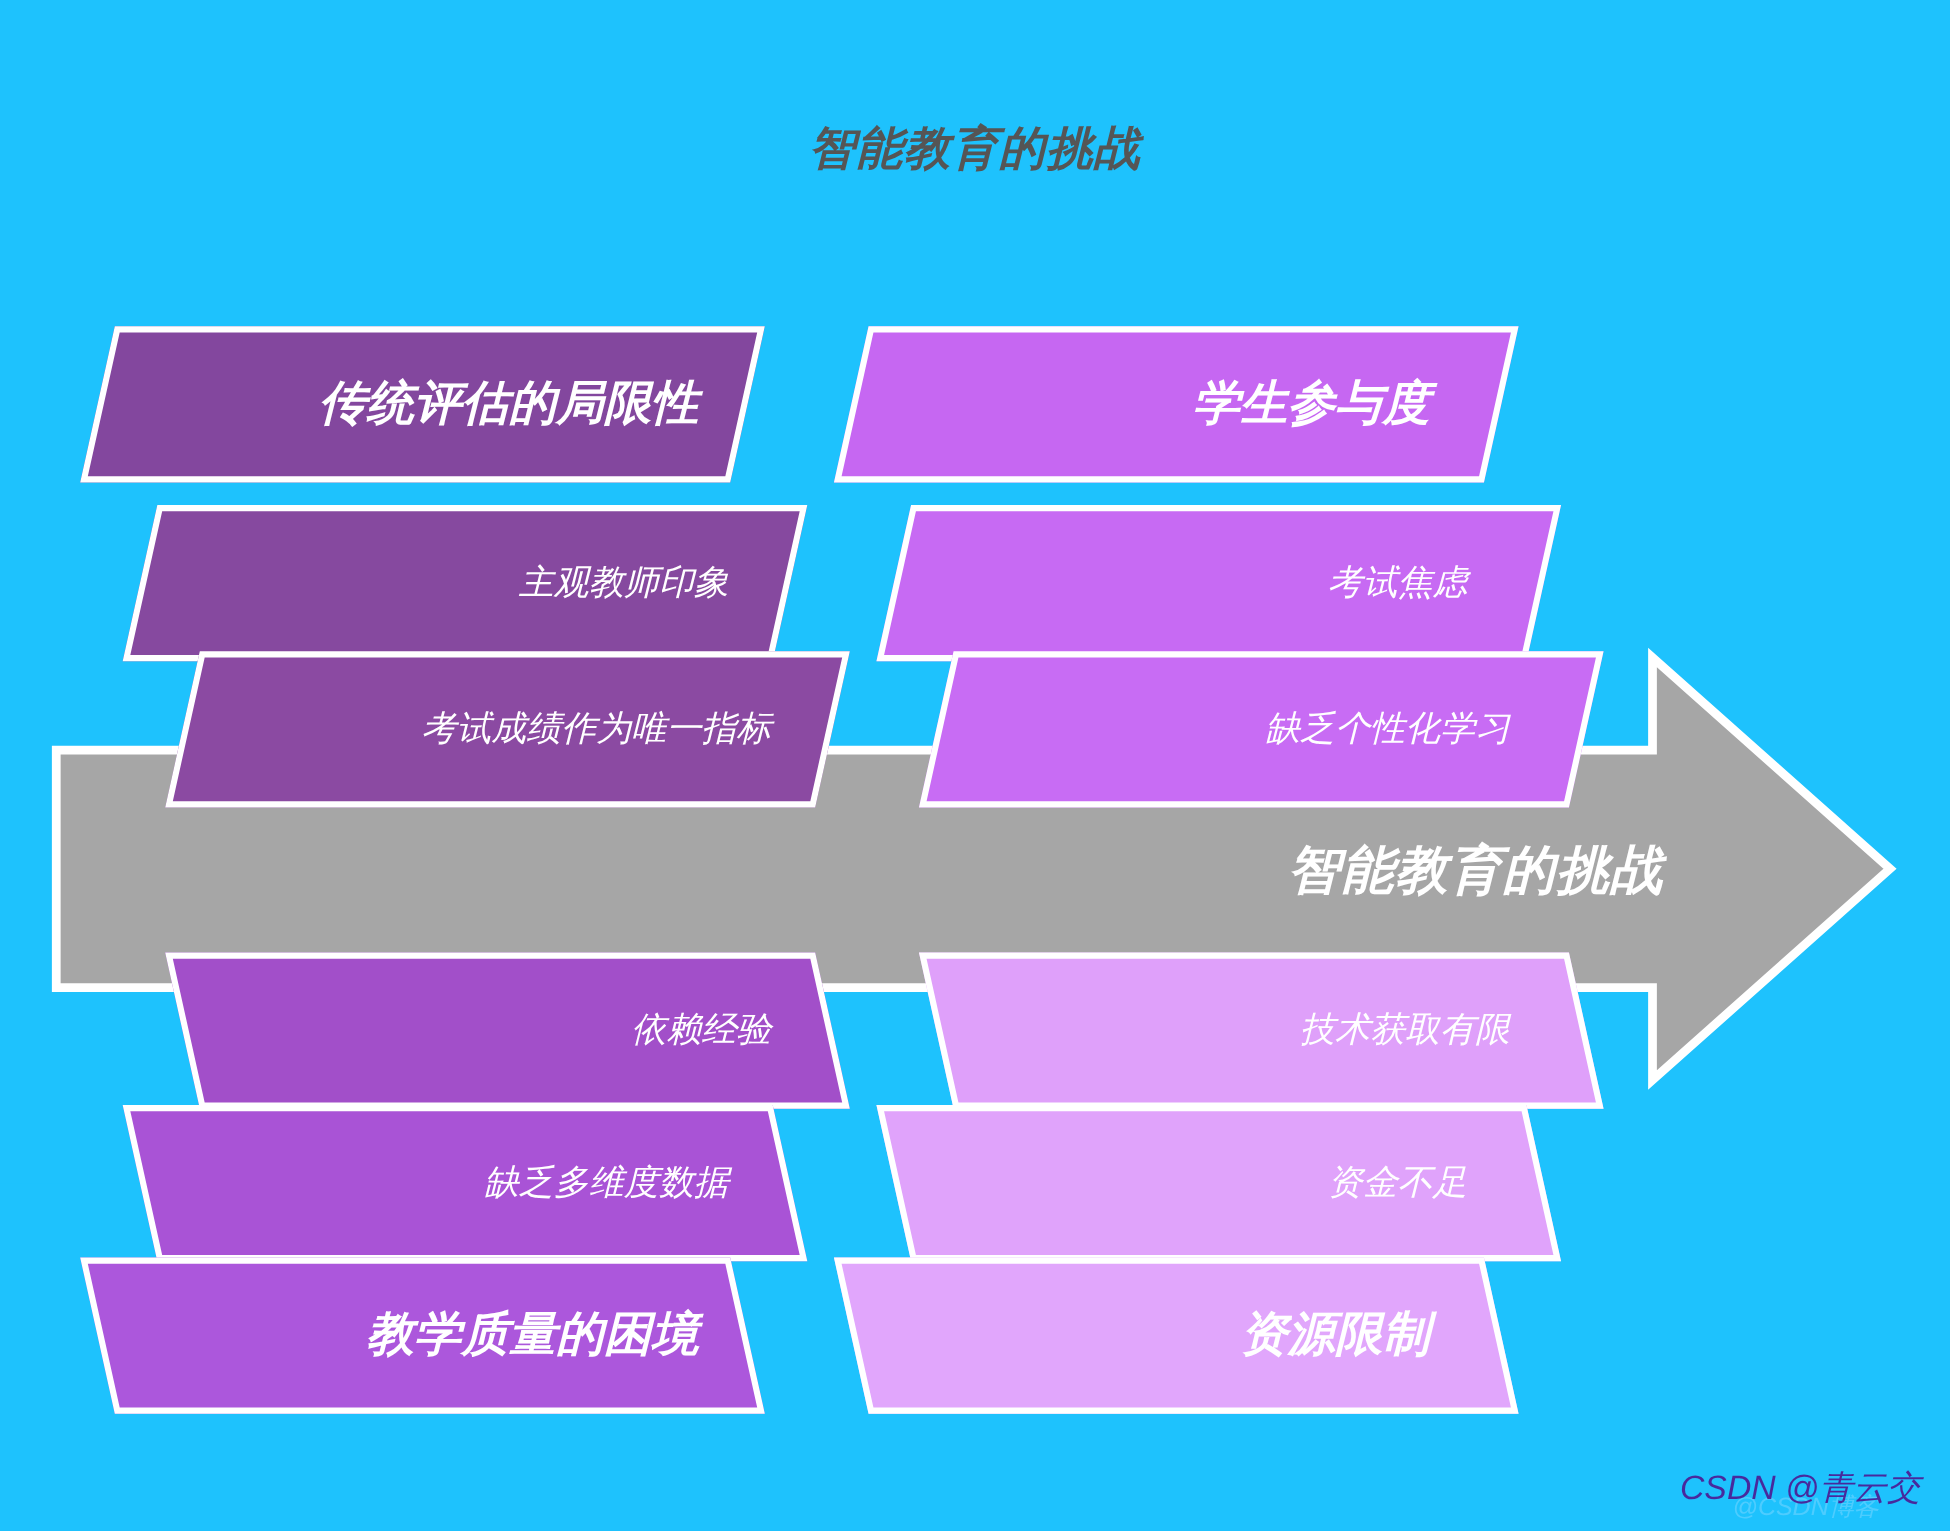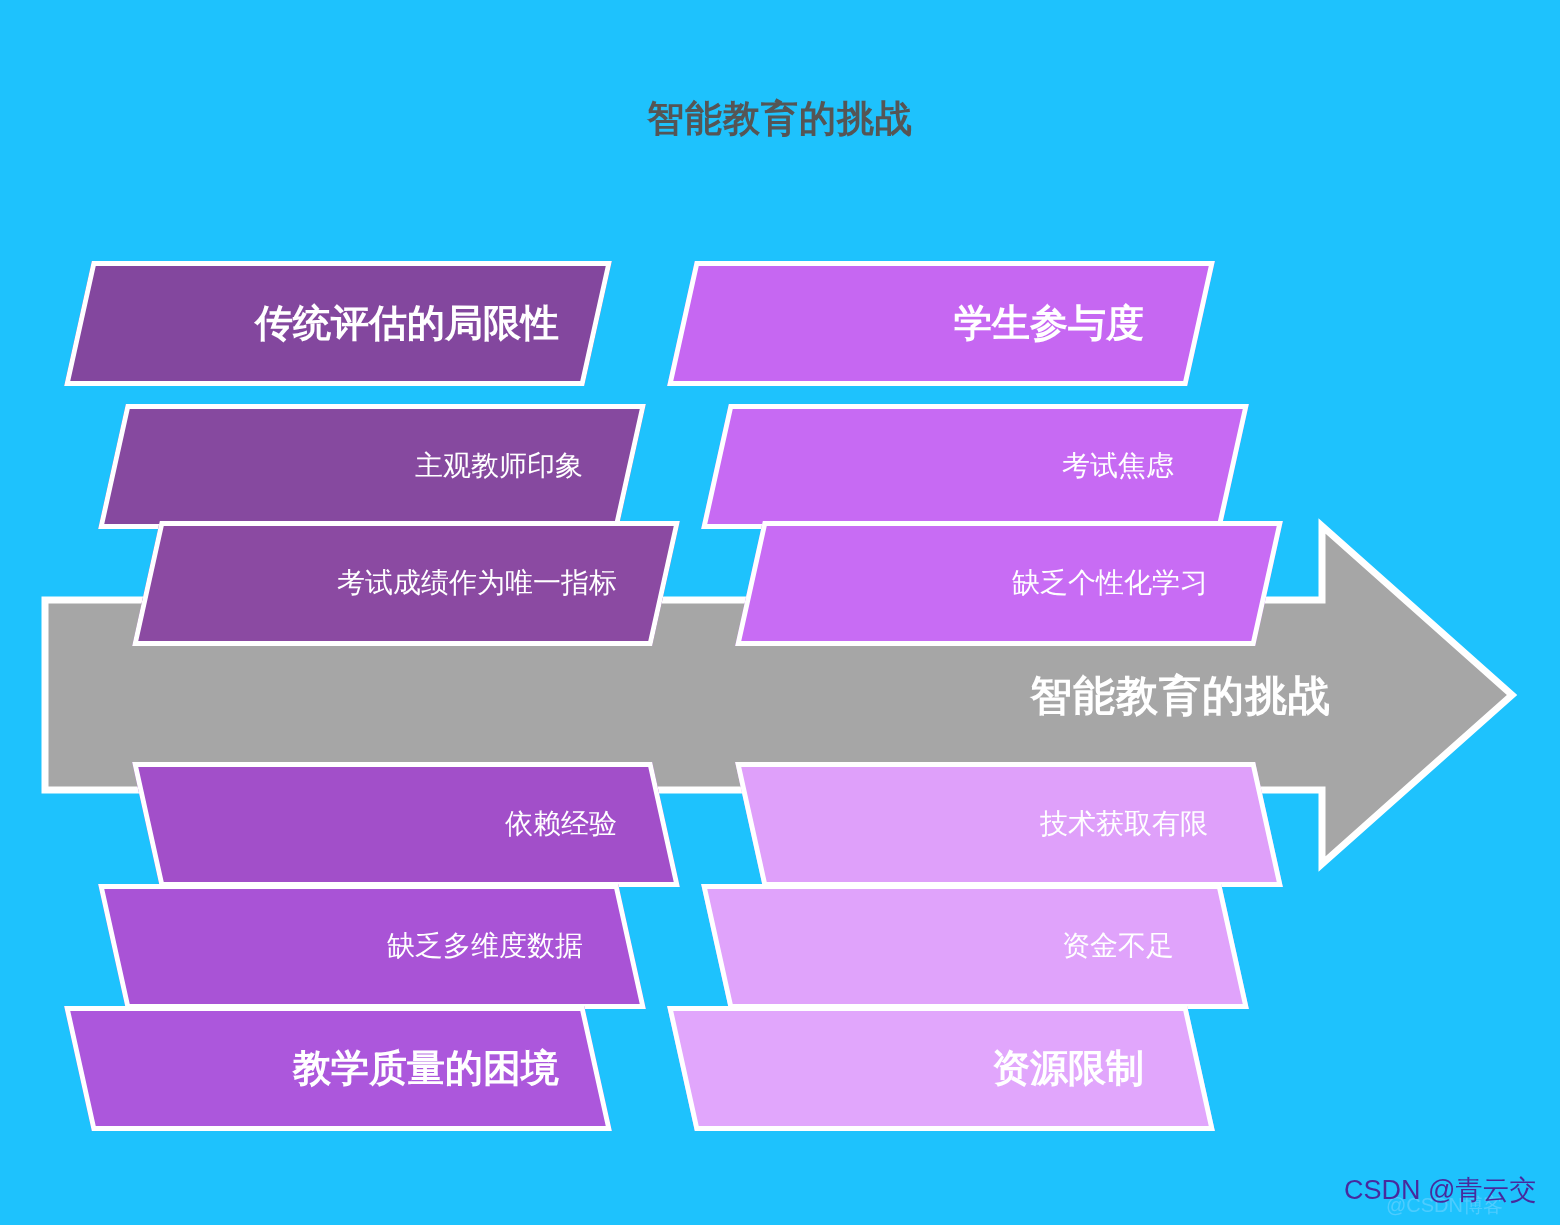--- a/index.html
+++ b/index.html
@@ -11,20 +11,21 @@
     height: 1225px;
     background: #1ec2fd;
     font-family: "Liberation Sans", "DejaVu Sans", sans-serif;
     overflow: hidden;
   }
   #stage {
     position: relative;
     width: 1560px;
     height: 947px;
     background: #1ec2fd;
+    font-style: italic;
   }
 
   
   #title {
     position: absolute;
     left: 0;
     top: 94px;
     width: 1560px;
     text-align: center;
     font-size: 37px;

